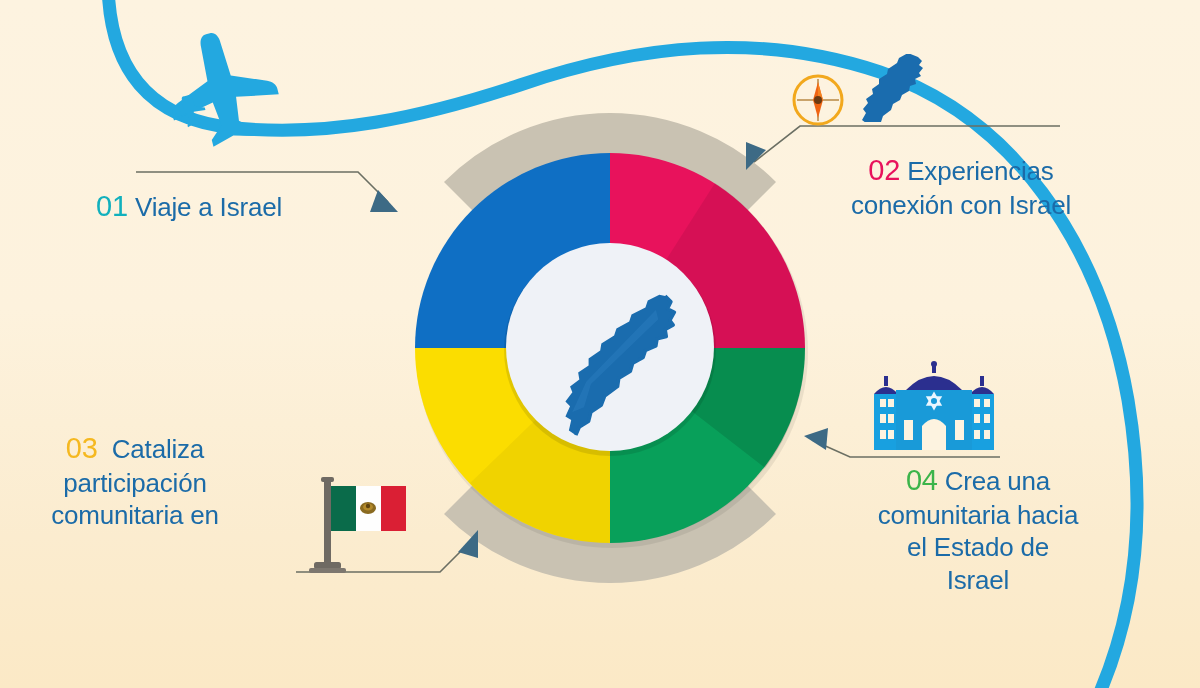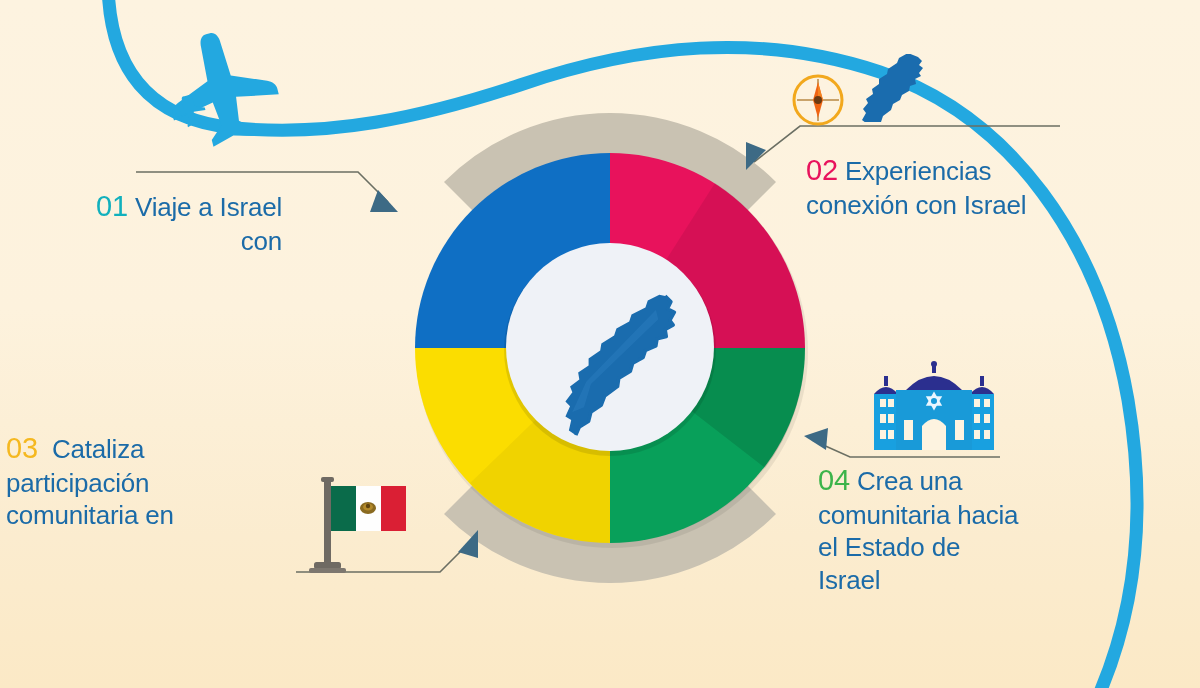--- a/index.html
+++ b/index.html
@@ -57,35 +57,35 @@
   .label-01 {
     left: 20px; top: 188px;
     width: 262px;
     text-align: right;
   }
   .label-01 .num { color: #11b0bd; }
 
   .label-02 {
     left: 806px; top: 152px;
     width: 310px;
-    text-align: left;
+    text-align: center;
   }
   .label-02 .num { color: #e8125c; }
 
   .label-03 {
     left: 6px; top: 430px;
     width: 258px;
-    text-align: left;
+    text-align: center;
   }
   .label-03 .num { color: #f5b820; }
 
   .label-04 {
     left: 818px; top: 462px;
     width: 320px;
-    text-align: left;
+    text-align: center;
   }
   .label-04 .num { color: #3cb44a; }
 
   .line { display: block; }
   .line-first { white-space: nowrap; }
 
   
   .ico {
     position: absolute;
   }
@@ -282,21 +282,20 @@
       <rect x="38" y="60" width="9" height="20" fill="#fdf3e0"></rect>
       <rect x="89" y="60" width="9" height="20" fill="#fdf3e0"></rect>
     </svg>
   </div>
 
   <div class="label label-01">
     <span class="line line-first">
       <span class="num">01</span>
       <span>Viaje a Israel</span>
     </span>
-    <span class="line">con</span>
   </div>
 
   <div class="label label-02">
     <span class="line line-first">
       <span class="num">02</span>
       <span>Experiencias</span>
     </span>
     <span class="line">conexión con Israel</span>
   </div>
 

